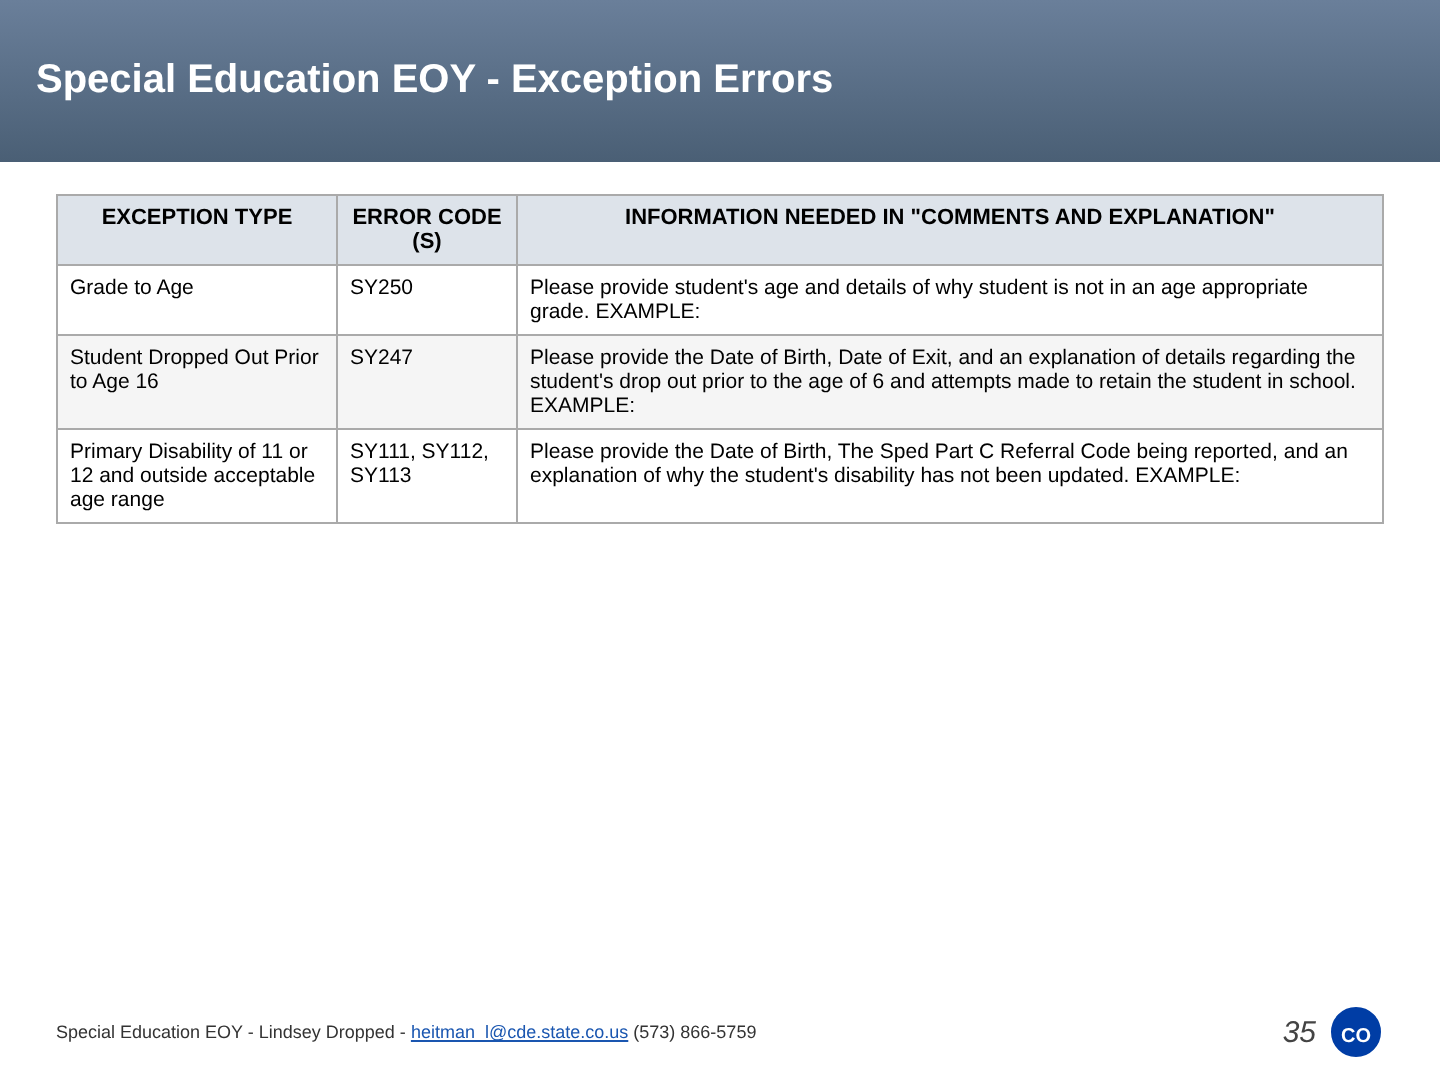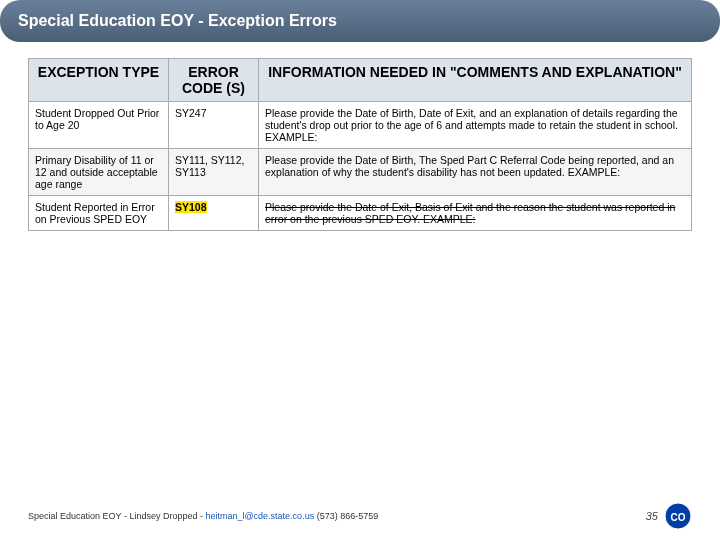--- a/index.html
+++ b/index.html
@@ -7,25 +7,24 @@
       width: 720px;
       height: 540px;
       font-family: Arial, sans-serif;
       font-size: 11px;
       background: #fff;
       overflow: hidden;
     }
 
     .header {
       background: linear-gradient(to bottom, #6a7f9a, #4a5f75);
-      padding: 12px 18px;
+      padding: 29px 18px;
       color: #fff;
-      font-size: 16px;
+      font-size: 20px;
       font-weight: bold;
-      border-radius: 20px;
     }
 
     .content {
       padding: 16px 28px;
     }
 
     table {
       width: 100%;
       border-collapse: collapse;
       font-size: 10.5px;
@@ -33,21 +32,21 @@
 
     th, td {
       border: 1px solid #aaa;
       padding: 5px 6px;
       vertical-align: top;
     }
 
     thead th {
       background: #dde3ea;
       font-weight: bold;
-      font-size: 14px;
+      font-size: 11px;
     }
 
     tbody tr:nth-child(even) {
       background: #f5f5f5;
     }
     tbody tr:nth-child(odd) {
       background: #fff;
     }
 
     .col-type { width: 140px; }
@@ -74,30 +73,31 @@
       font-size: 9px;
       color: #333;
     }
 
     .footer-left {
       color: #333;
     }
 
     .footer-link {
       color: #1a56b0;
+      text-decoration: underline;
     }
 
     .footer-right {
       display: flex;
       align-items: center;
       gap: 6px;
     }
 
     .page-num {
-      font-size: 11px;
+      font-size: 15px;
       color: #444;
       font-style: italic;
     }
 
     .co-logo {
       width: 28px;
       height: 28px;
     }
   </style>
 </head>
@@ -110,34 +110,34 @@
 <div class="content">
   <table>
     <thead>
       <tr>
         <th class="col-type">EXCEPTION TYPE</th>
         <th class="col-code">ERROR CODE (S)</th>
         <th class="col-info">INFORMATION NEEDED IN "COMMENTS AND EXPLANATION"</th>
       </tr>
     </thead>
     <tbody id="table-body">
+    <tr>
+          <td class="col-type">Grade to Age</td>
+          <td class="col-code">SY250</td>
+          <td class="col-info">Please provide student's age and details of why student is not in an age appropriate grade.  EXAMPLE:</td>
+        </tr>
         <tr>
-          <td class="col-type">Student Dropped Out Prior to Age 20</td>
+          <td class="col-type">Student Dropped Out Prior to Age 16</td>
           <td class="col-code">SY247</td>
           <td class="col-info">Please provide the Date of Birth, Date of Exit, and an explanation of details regarding the student's drop out prior to the age of 6 and attempts made to retain the student in school.  EXAMPLE:</td>
         </tr>
         <tr>
           <td class="col-type">Primary Disability of 11 or 12 and outside acceptable age range</td>
           <td class="col-code">SY111, SY112, SY113</td>
           <td class="col-info">Please provide the Date of Birth, The Sped Part C Referral Code being reported, and an explanation of why the student's disability has not been updated.  EXAMPLE:</td>
-        </tr>
-        <tr>
-          <td class="col-type">Student Reported in Error on Previous SPED EOY</td>
-          <td class="col-code"><span class="highlight-yellow">SY108</span></td>
-          <td class="col-info"><span class="strikethrough">Please provide the Date of Exit, Basis of Exit and the reason the student was reported in error on the previous SPED EOY.  EXAMPLE:</span></td>
         </tr>
       </tbody>
   </table>
 </div>
 
 <div class="footer">
   <div class="footer-left">
     <span>Special Education EOY - Lindsey Dropped - </span><span class="footer-link">heitman_l@cde.state.co.us</span> <span>(573) 866-5759</span>
   </div>
   <div class="footer-right">

